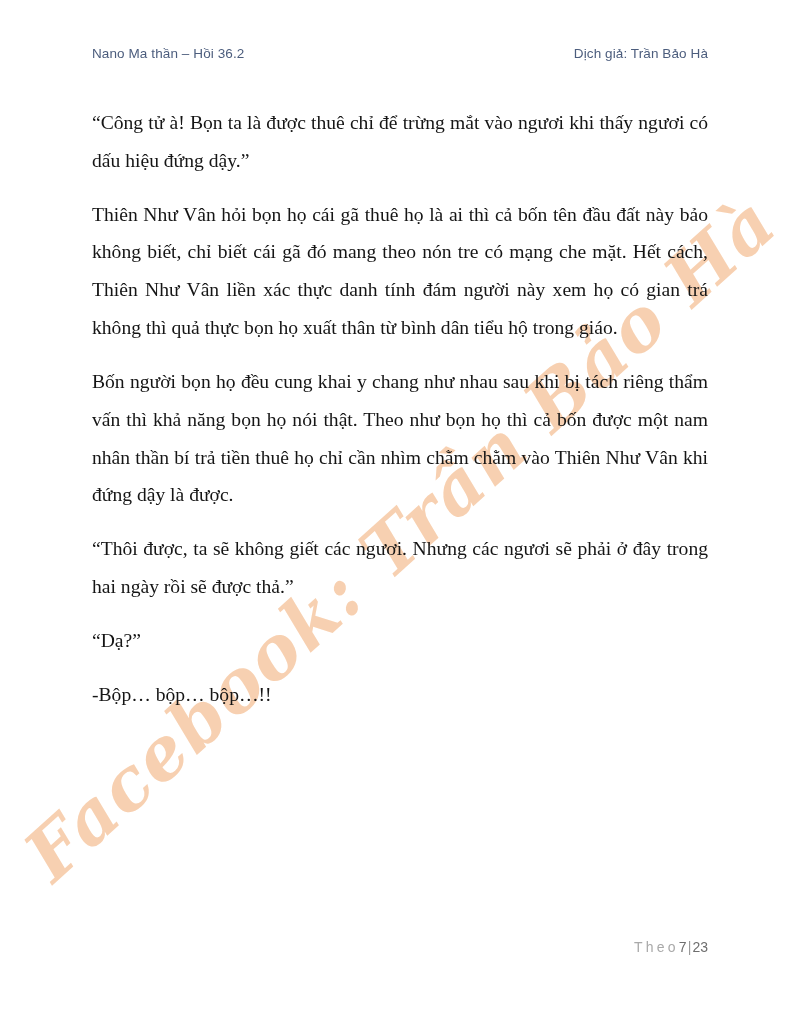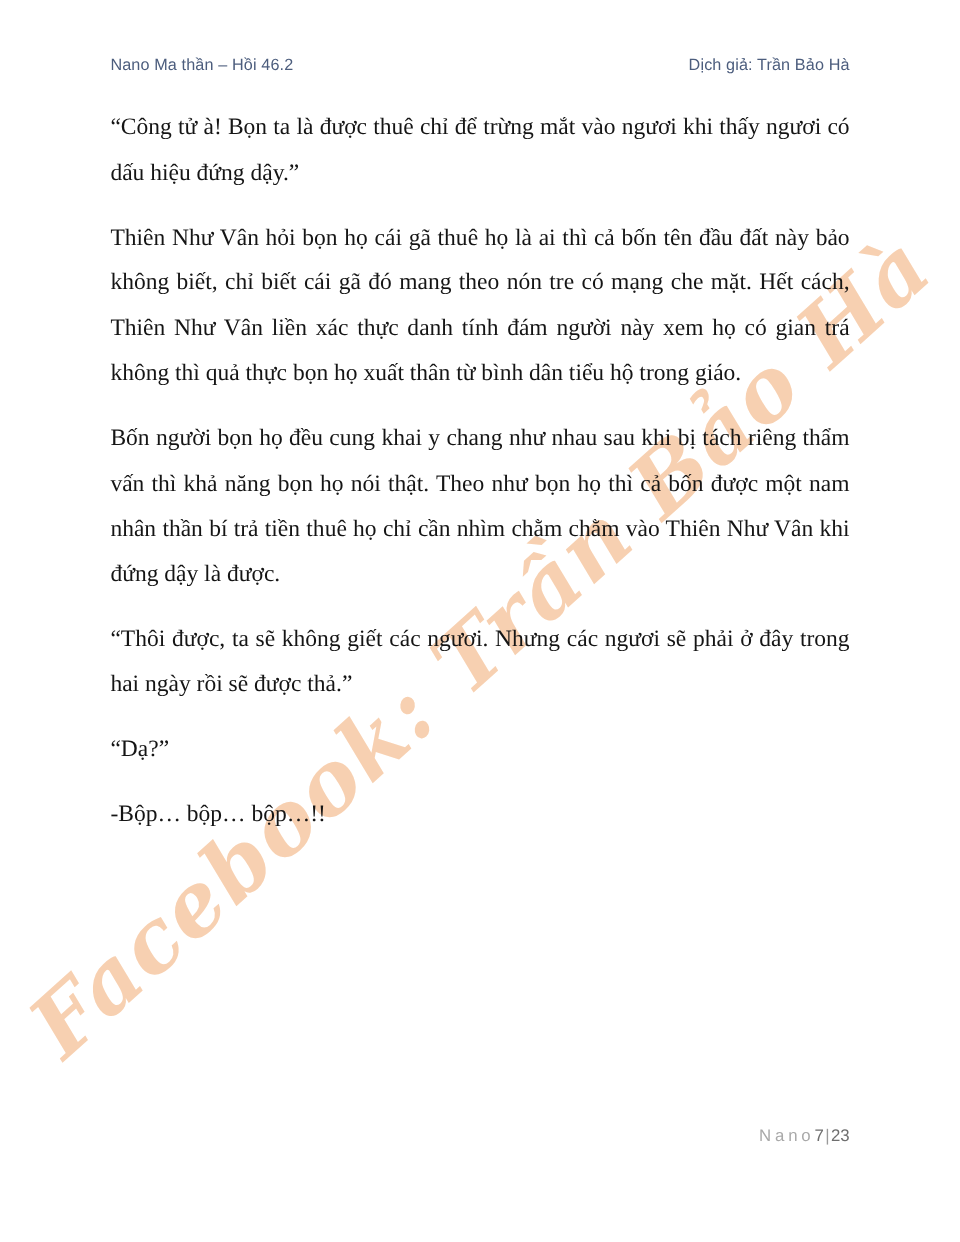--- a/index.html
+++ b/index.html
@@ -72,21 +72,21 @@
 
   
   .content {
     position: absolute;
     left: 92px;
     top: 88px;
     width: 616px;
     z-index: 2;
   }
   .para {
-    margin: 0 0 16px 0;
+    margin: 16px 0 16px 0;
     font-family: "Liberation Serif", "DejaVu Serif", serif;
     font-size: 19.6px;
     line-height: 1.93;
     color: #151515;
     text-align: justify;
     text-justify: inter-word;
     -webkit-font-smoothing: antialiased;
   }
   .para.short { text-align: left; }
   .para:last-child { margin-bottom: 0; }
@@ -127,30 +127,30 @@
 </head>
 <body>
 
 <div class="page">
 
   <div class="watermark-layer">
     <div class="watermark-text">Facebook: Trần Bảo Hà</div>
   </div>
 
   <div class="header">
-    <span class="header-left">Nano Ma thần – Hồi 46.2</span>
+    <span class="header-left">Nano Ma thần – Hồi 36.2</span>
     <span class="header-right">Dịch giả: Trần Bảo Hà</span>
   </div>
 
   <div class="content">
     <p class="para">“Công tử à! Bọn ta là được thuê chỉ để trừng mắt vào ngươi khi thấy ngươi có dấu hiệu đứng dậy.”</p>
     <p class="para">Thiên Như Vân hỏi bọn họ cái gã thuê họ là ai thì cả bốn tên đầu đất này bảo không biết, chỉ biết cái gã đó mang theo nón tre có mạng che mặt. Hết cách, Thiên Như Vân liền xác thực danh tính đám người này xem họ có gian trá không thì quả thực bọn họ xuất thân từ bình dân tiểu hộ trong giáo.</p>
     <p class="para">Bốn người bọn họ đều cung khai y chang như nhau sau khi bị tách riêng thẩm vấn thì khả năng bọn họ nói thật. Theo như bọn họ thì cả bốn được một nam nhân thần bí trả tiền thuê họ chỉ cần nhìm chằm chằm vào Thiên Như Vân khi đứng dậy là được.</p>
     <p class="para">“Thôi được, ta sẽ không giết các ngươi. Nhưng các ngươi sẽ phải ở đây trong hai ngày rồi sẽ được thả.”</p>
     <p class="para short">“Dạ?”</p>
     <p class="para short">-Bộp… bộp… bộp…!!</p>
   </div>
 
   <div class="footer">
-    <span class="f-word">Nano</span><span class="f-num">7</span><span class="f-sep">|</span><span class="f-total">23</span>
+    <span class="f-word">Theo</span><span class="f-num">7</span><span class="f-sep">|</span><span class="f-total">23</span>
   </div>
 
 </div>
 
 </body></html>

